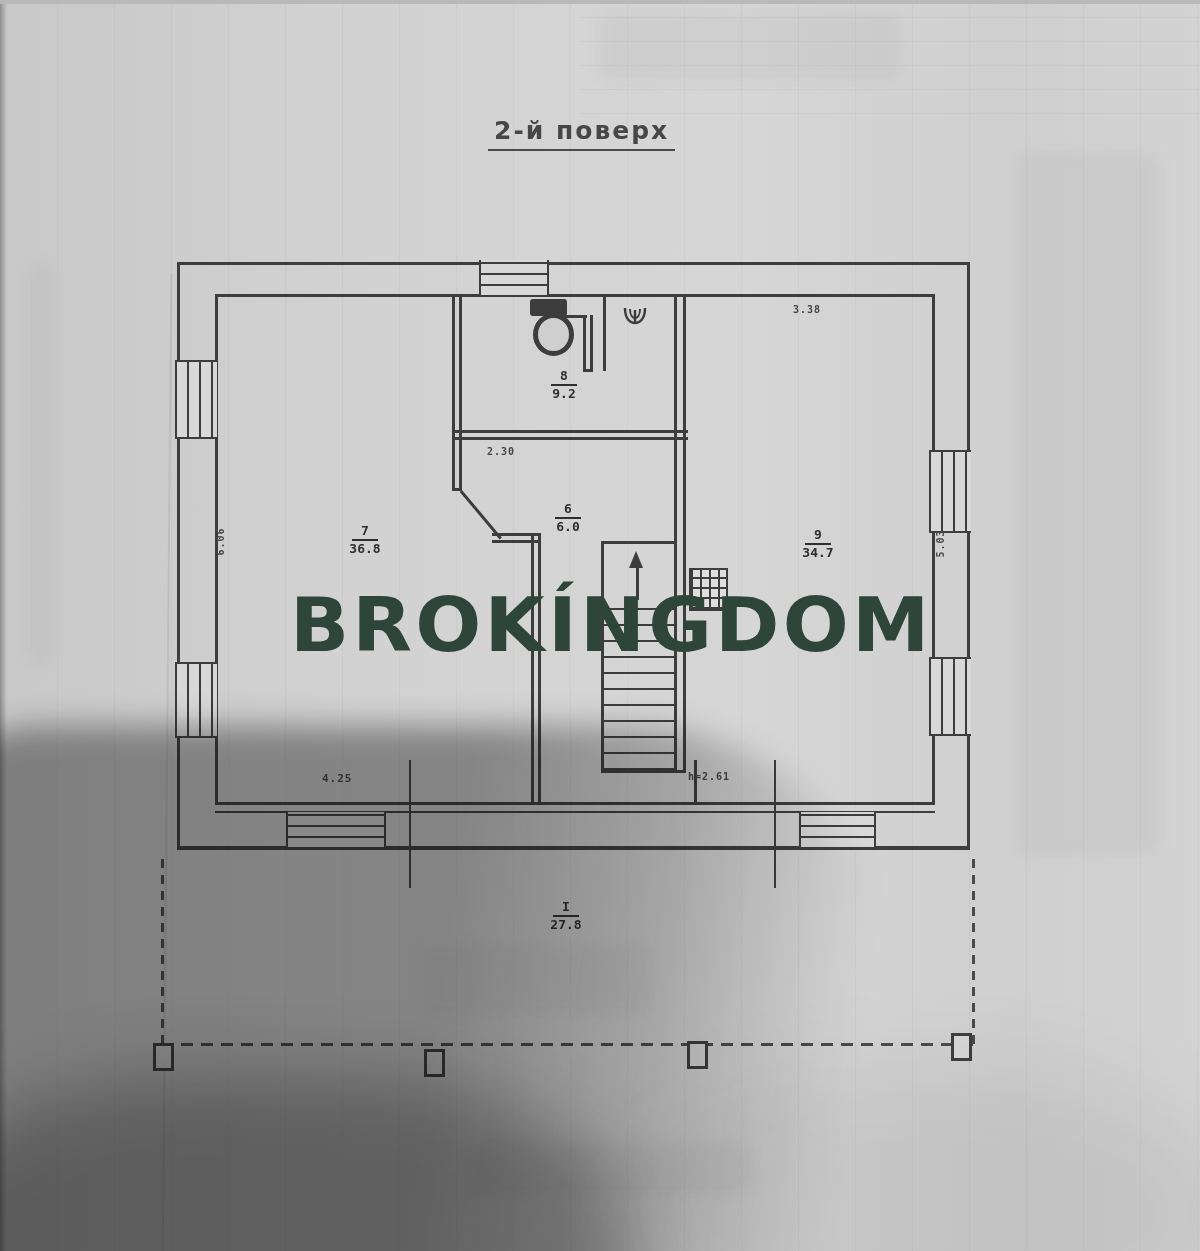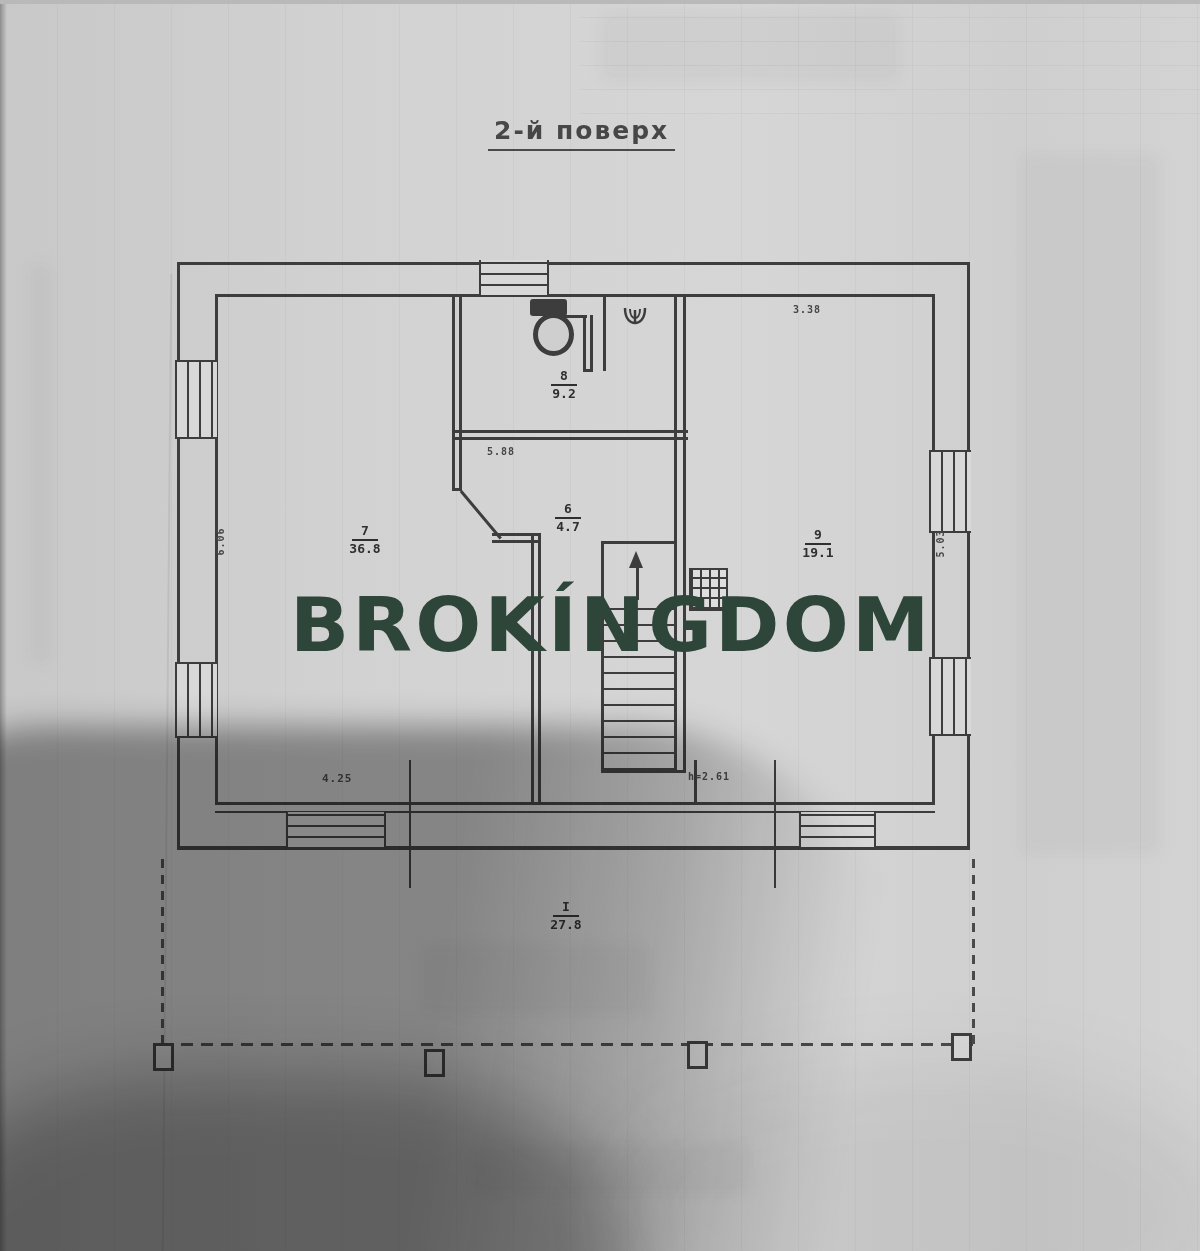--- a/index.html
+++ b/index.html
@@ -158,36 +158,36 @@
       <div>36.8</div>
     </div>
     <div class="frac" style="left:541px;top:365px;">
       <div>8</div>
       <div class="bar"></div>
       <div>9.2</div>
     </div>
     <div class="frac" style="left:545px;top:498px;">
       <div>6</div>
       <div class="bar"></div>
-      <div>4.7</div>
+      <div>6.0</div>
     </div>
     <div class="frac" style="left:795px;top:524px;">
       <div>9</div>
       <div class="bar"></div>
-      <div>19.1</div>
+      <div>34.7</div>
     </div>
     <div class="frac" style="left:543px;top:896px;">
       <div>I</div>
       <div class="bar"></div>
       <div>27.8</div>
     </div>
 
     <div class="dim" style="left:322px;top:768px;">4.25</div>
     <div class="dim small" style="left:688px;top:767px;">h=2.61</div>
-    <div class="dim small" style="left:487px;top:442px;">5.88</div>
+    <div class="dim small" style="left:487px;top:442px;">2.30</div>
     <div class="dim small" style="left:793px;top:300px;">3.38</div>
     <div class="dim small rot" style="left:206px;top:532px;">6.06</div>
     <div class="dim small rot" style="left:926px;top:534px;">5.03</div>
   </div>
 
   <div class="watermark" style="left:290px;top:584px;">BROKÍNGDOM</div>
 
   <div class="sh-main"></div>
   <div class="sh-deep"></div>
   <div class="sh-soft"></div>

